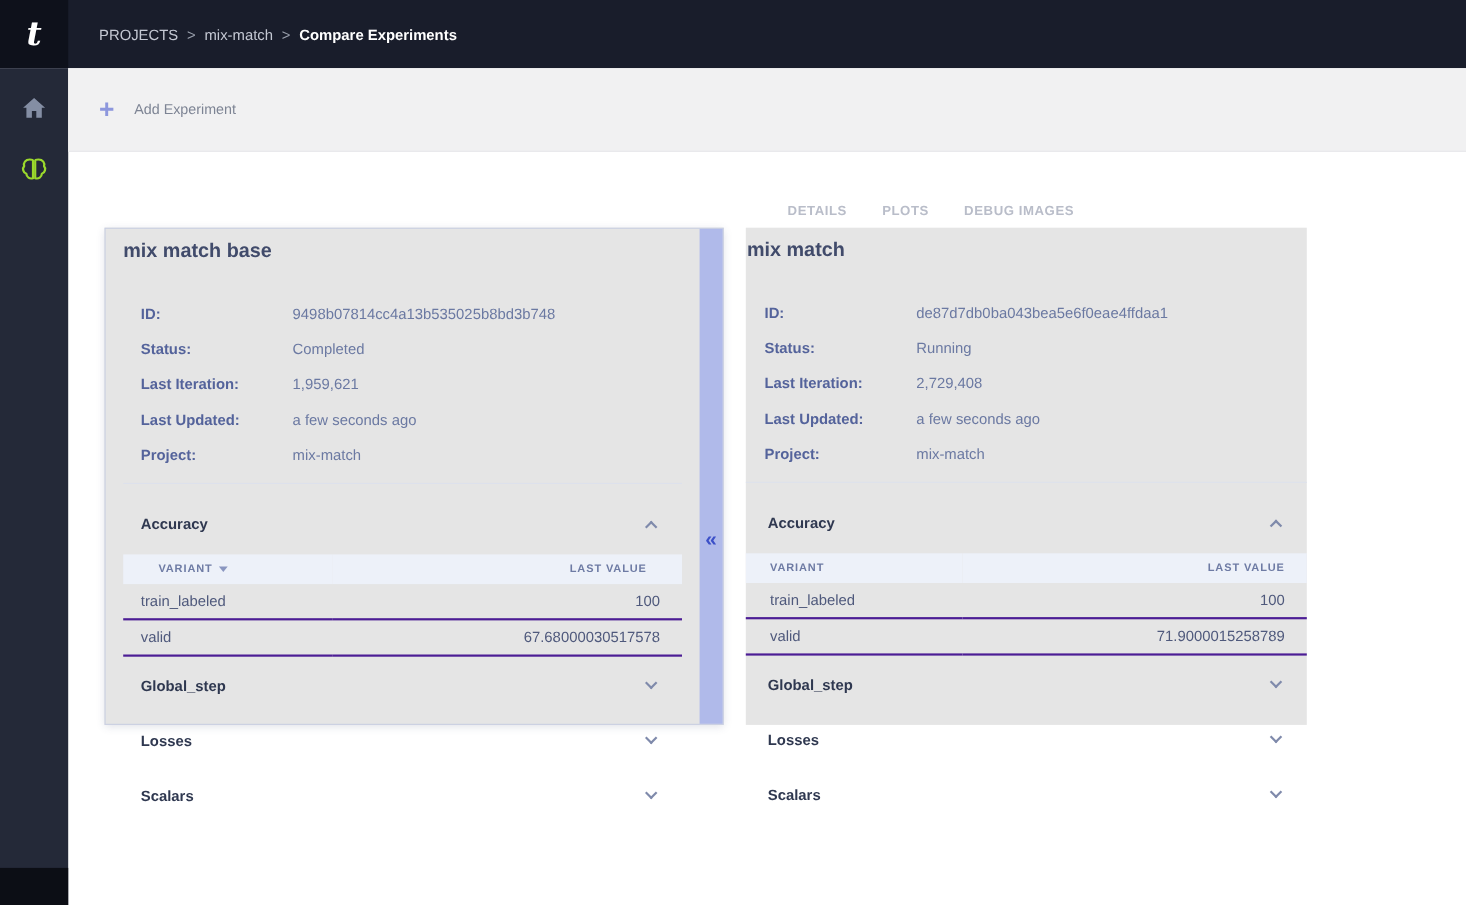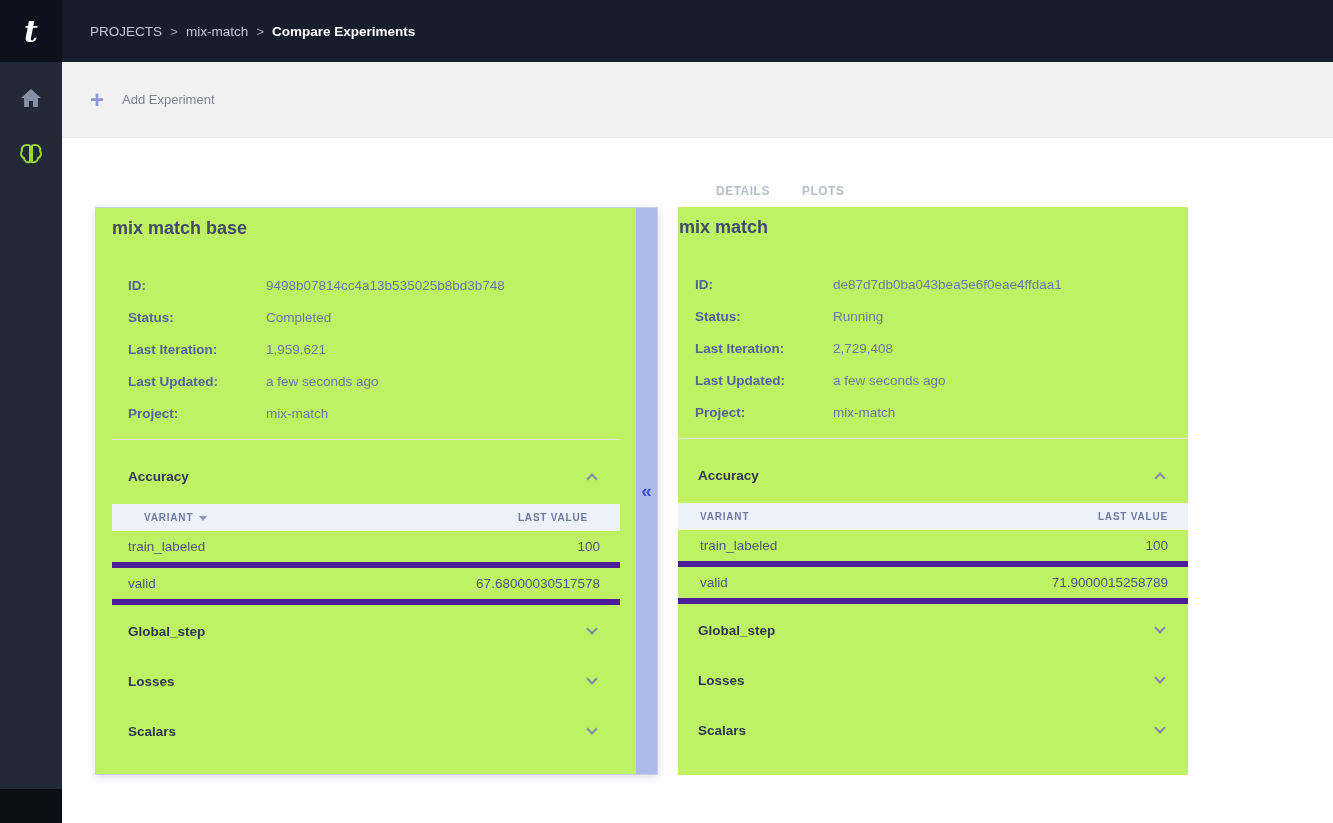--- a/index.html
+++ b/index.html
@@ -31,21 +31,21 @@
   .add-label { margin-left:18px; font-size:13px; color:#7d8494; }
 
   
   .tabs { position:absolute; left:700px; top:156px; display:flex; }
   .tab { position:relative; padding:28px 16px 14px; font-size:12px; font-weight:bold; letter-spacing:0.5px;
          color:#b9bdc9; cursor:pointer; white-space:nowrap; }
   .tab.active { color:#4a6ae4; }
   .tab.active::before { content:""; position:absolute; left:0; top:2px; height:5px; width:100%; background:#4a6ae4; }
 
   
-  .card { position:absolute; top:207px; height:568px; background:#bef264; }
+  .card { position:absolute; top:207px; height:452px; background:#e5e5e5; }
   .card.left  { left:95px;  width:563px; border:1px solid #c9cfe2; box-shadow:0 2px 8px rgba(60,70,110,0.18); }
   .card.right { left:678px; width:510px; }
 
   .strip { position:absolute; top:0; right:0; bottom:0; width:21px; background:#b0baea; }
   .collapse-btn { position:absolute; top:272px; right:0; width:21px; text-align:center;
                   font-size:19px; font-weight:bold; color:#3c50c8; cursor:pointer; line-height:22px; }
 
   .card-inner { position:relative; height:100%; }
   .card.left .card-inner { margin-right:21px; }
 
@@ -76,21 +76,21 @@
   .chev.down { transform:rotate(45deg); margin-top:-5px; }
   .chev.up   { transform:rotate(-135deg); margin-top:5px; }
 
   .metrics-table { border-collapse:collapse; margin:16px 16px 0; width:calc(100% - 32px); }
   .card.right .metrics-table { margin:16px 0 0; width:100%; }
   .metrics-table th { background:#edf1f9; font-size:10px; letter-spacing:0.8px; color:#6e7ba4;
                       font-weight:bold; text-align:left; padding:8px 0 8px 32px; cursor:pointer; }
   .metrics-table th.right { text-align:right; padding-right:32px; }
   .card.right .metrics-table th { padding-left:22px; }
   .card.right .metrics-table th.right { padding-right:20px; }
-  .metrics-table td { font-size:13.5px; color:#4f597c; padding:8px 0 8px 16px; border-bottom:6px solid #4c1d95; }
+  .metrics-table td { font-size:13.5px; color:#4f597c; padding:8px 0 8px 16px; border-bottom:2px solid #4c1d95; }
   .metrics-table td.right { text-align:right; padding-right:20px; }
   .card.right .metrics-table td { padding-left:22px; }
 
   .sort { display:inline-block; width:0; height:0; border-left:4px solid transparent; border-right:4px solid transparent;
           border-top:5px solid #8a96c0; margin-left:6px; vertical-align:middle; }
 </style>
 </head>
 <body>
 
 <div class="page">
@@ -130,20 +130,21 @@
   <div class="toolbar">
     <div class="add-btn">
       <span class="plus">+</span>
       <span class="add-label">Add Experiment</span>
     </div>
   </div>
 
   <div class="tabs">
     <div class="tab">DETAILS</div>
     <div class="tab">PLOTS</div>
+    <div class="tab">DEBUG IMAGES</div>
   </div>
 
   <div class="card left">
     <div class="card-inner">
       <div class="card-title">mix match base</div>
       <div class="fields">
         <div class="frow">
           <span class="flabel">ID:</span>
           <span class="fvalue">9498b07814cc4a13b535025b8bd3b748</span>
         </div>

